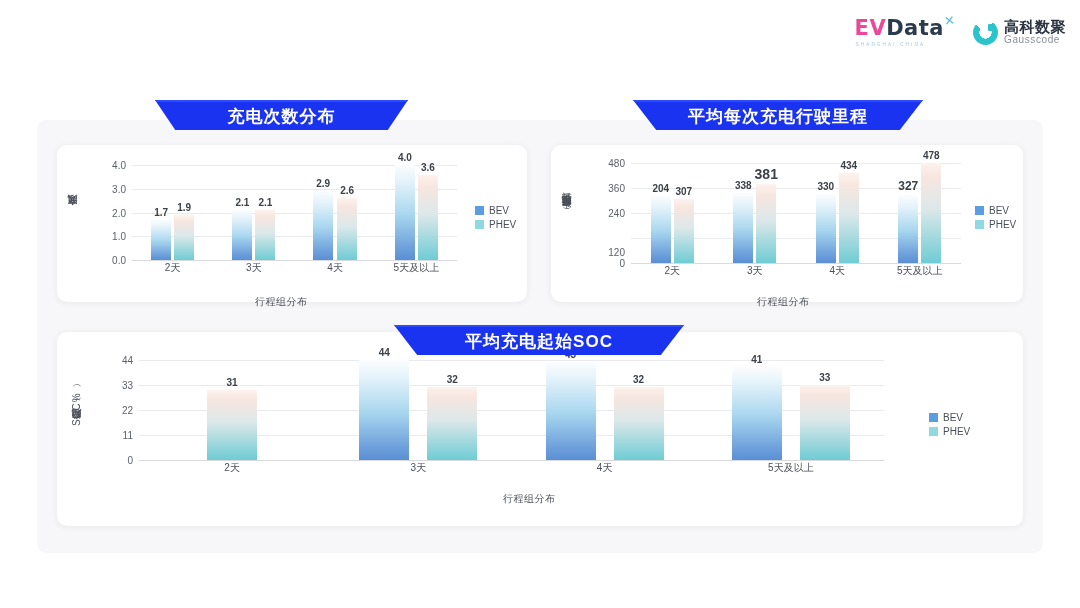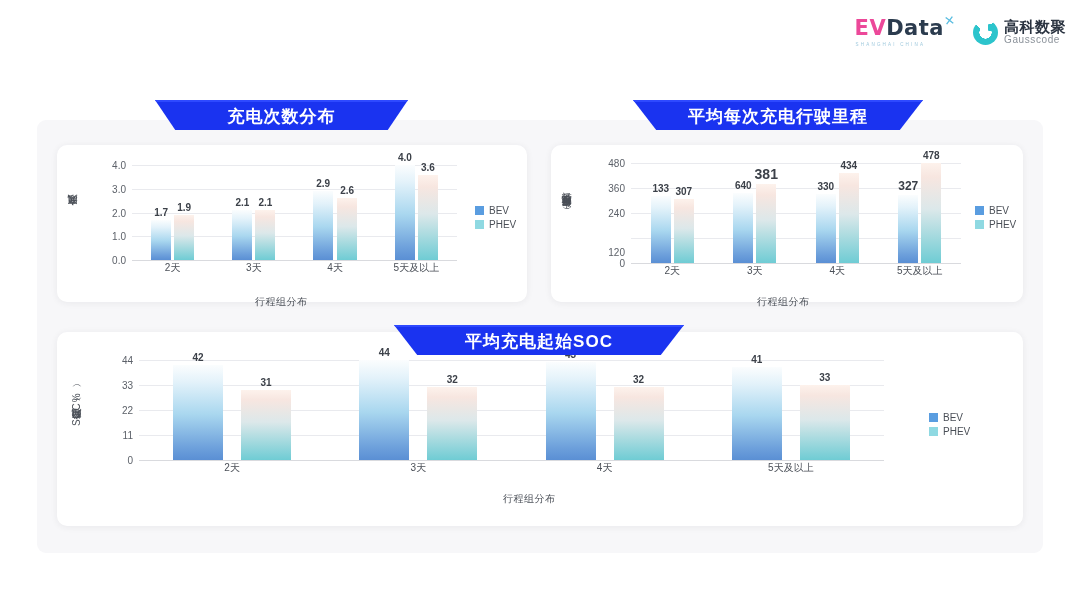--- a/index.html
+++ b/index.html
@@ -378,36 +378,36 @@
           <div class="ytick" style="top: 25px;">360</div>
           <div class="gridline" style="top: 50px;"></div>
           <div class="ytick" style="top: 50px;">240</div>
           <div class="gridline" style="top: 75px;"></div>
           <div class="ytick" style="top: 75px; margin-top: 14px;">120</div>
           <div class="axisline" style="top: 100px;"></div>
           <div class="ytick" style="top: 100px;">0</div>
           <div class="group" style="left: 0px; width: 82.5px; gap: 3px;">
             <div class="bar-wrap">
               <div style="position: relative;">
-                <div class="val" style="font-size: 10px;">133</div>
+                <div class="val" style="font-size: 10px;">204</div>
                 <div class="bar bev" style="height: 67.5px; width: 20px;"></div>
               </div>
             </div>
             <div class="bar-wrap">
               <div style="position: relative;">
                 <div class="val" style="font-size: 10px;">307</div>
                 <div class="bar phev" style="height: 63.9583px; width: 20px;"></div>
               </div>
             </div>
             <div class="xtick">2天</div>
           </div>
           <div class="group" style="left: 82.5px; width: 82.5px; gap: 3px;">
             <div class="bar-wrap">
               <div style="position: relative;">
-                <div class="val" style="font-size: 10px;">640</div>
+                <div class="val" style="font-size: 10px;">338</div>
                 <div class="bar bev" style="height: 70.4167px; width: 20px;"></div>
               </div>
             </div>
             <div class="bar-wrap">
               <div style="position: relative;">
                 <div class="val" style="font-size: 14px; margin-top: 45px;">381</div>
                 <div class="bar phev" style="height: 79.375px; width: 20px;"></div>
               </div>
             </div>
             <div class="xtick">3天</div>
@@ -466,26 +466,20 @@
           <div class="ytick" style="top: 25px;">33</div>
           <div class="gridline" style="top: 50px;"></div>
           <div class="ytick" style="top: 50px;">22</div>
           <div class="gridline" style="top: 75px;"></div>
           <div class="ytick" style="top: 75px;">11</div>
           <div class="axisline" style="top: 100px;"></div>
           <div class="ytick" style="top: 100px;">0</div>
           <div class="group" style="left: 0px; width: 186.25px; gap: 18px;">
             <div class="bar-wrap">
               <div style="position: relative;">
-                <div class="val" style="font-size: 10px;">42</div>
-                <div class="bar bev" style="height: 95.4545px; width: 50px;"></div>
-              </div>
-            </div>
-            <div class="bar-wrap">
-              <div style="position: relative;">
                 <div class="val" style="font-size: 10px;">31</div>
                 <div class="bar phev" style="height: 70.4545px; width: 50px;"></div>
               </div>
             </div>
             <div class="xtick">2天</div>
           </div>
           <div class="group" style="left: 186.25px; width: 186.25px; gap: 18px;">
             <div class="bar-wrap">
               <div style="position: relative;">
                 <div class="val" style="font-size: 10px;">44</div>

